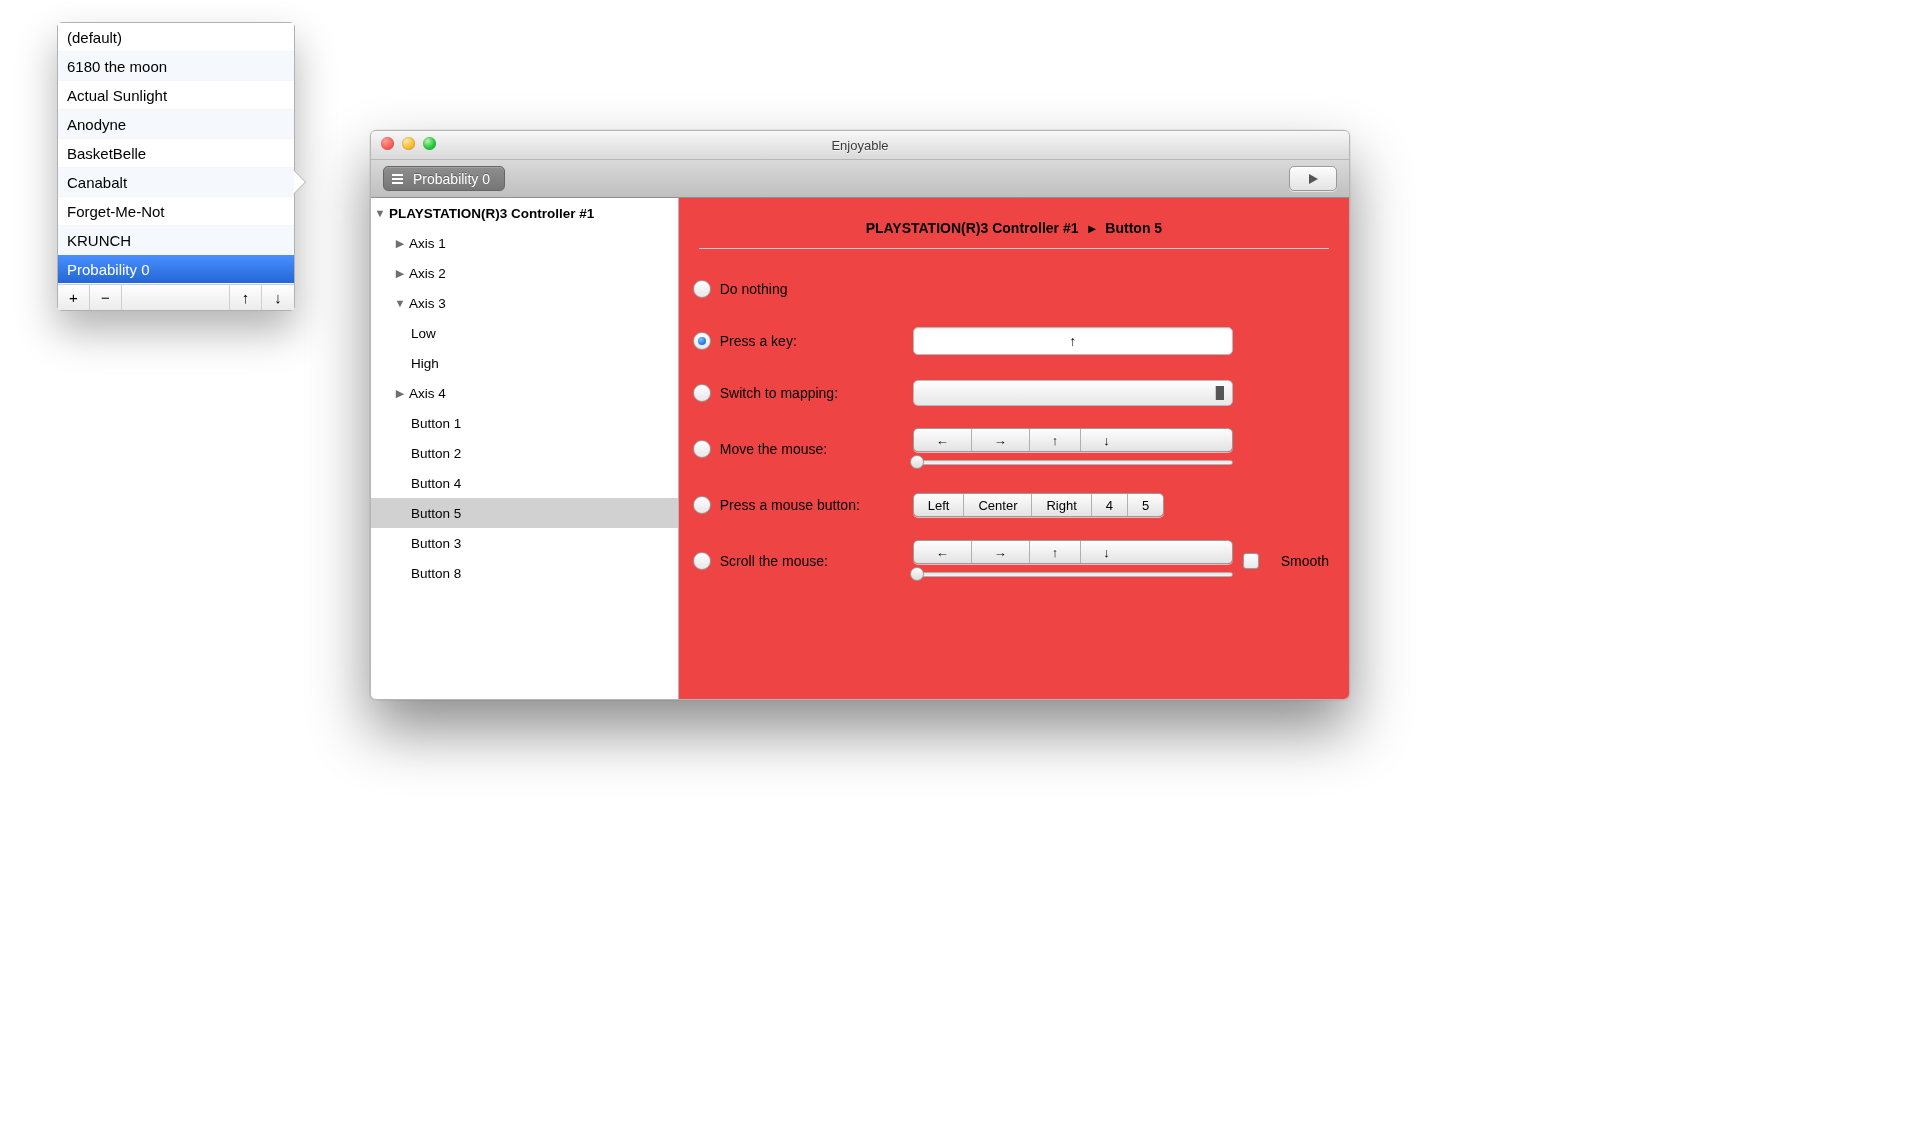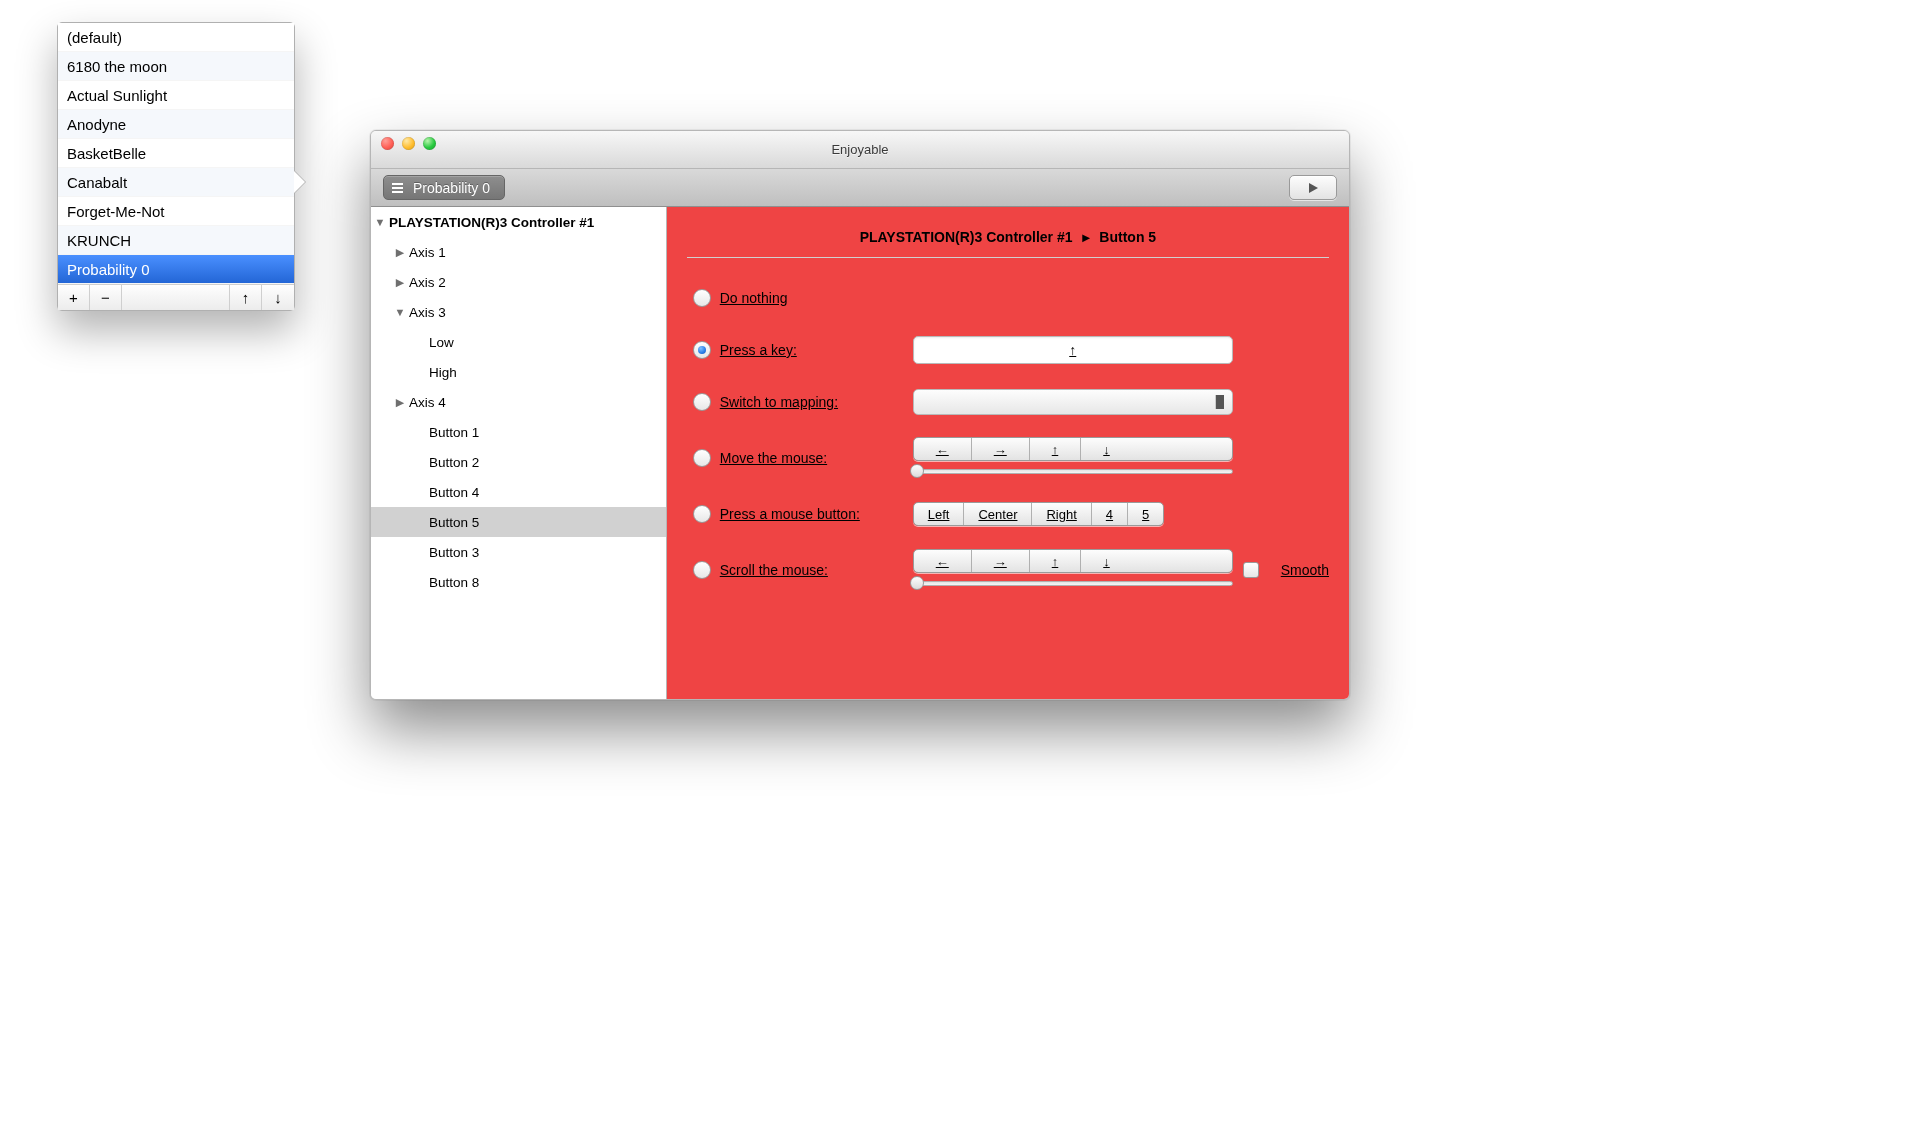--- a/index.html
+++ b/index.html
@@ -22,21 +22,21 @@
   height: 570px;
   background: #ededed;
   border: 1px solid #b6b6b6;
   border-radius: 6px;
   box-shadow: 0 30px 60px rgba(0,0,0,.45), 0 0 0 1px rgba(0,0,0,.05);
   overflow: hidden;
 }
 
 
 .titlebar {
-  height: 38px;
+  height: 29px;
   background: linear-gradient(#f7f7f7, #d9d9d9);
   border-bottom: 1px solid #b6b6b6;
   position: relative;
   display: flex;
   align-items: center;
 }
 .traffic { position: absolute; left: 10px; top: 6px; display: flex; gap: 8px; }
 .tl-btn { width: 13px; height: 13px; border-radius: 50%; box-shadow: inset 0 0 1px rgba(0,0,0,.4); }
 .tl-close { background: radial-gradient(circle at 35% 30%, #ff9f97, #ff5f56 55%, #d4463e); }
 .tl-min   { background: radial-gradient(circle at 35% 30%, #ffe9a6, #ffbd2e 55%, #d99c1a); }
@@ -91,38 +91,38 @@
   font-size: 13.5px;
 }
 .tree-item {
   display: flex; align-items: center;
   height: 30px;
   padding-left: 8px;
   gap: 4px;
 }
 .tree-item.depth-0 { padding-left: 4px; font-weight: bold; }
 .tree-item.depth-1 { padding-left: 24px; }
-.tree-item.depth-2 { padding-left: 58px; }
+.tree-item.depth-2 { padding-left: 40px; }
 .tree-item.selected { background: #d1d1d1; }
 .caret { width: 10px; display: inline-flex; justify-content: center; color:#6f6f6f; font-size:11px; }
 
 .detail {
   flex: 1;
   background: #ef4444;
   padding: 0;
 }
 .detail-heading {
   text-align: center;
   font-weight: bold;
   font-size: 14px;
   padding: 22px 0 12px;
 }
 .detail-heading .sep { padding: 0 6px; font-weight: bold; }
 .detail hr { border: none; border-top: 1px solid #d0d0d0; margin: 0 20px; }
-.options { padding: 14px 20px 0 26px; text-decoration: underline; }
+.options { padding: 14px 20px 0 14px; }
 .option-row {
   display: flex;
   align-items: center;
   height: 52px;
 }
 .option-row.with-slider { height: 60px; }
 .option-label { display: flex; align-items: center; gap: 9px; width: 220px; font-size: 14px; }
 .radio {
   width: 18px; height: 18px; border-radius: 50%;
   border: 1px solid #9a9a9a;

